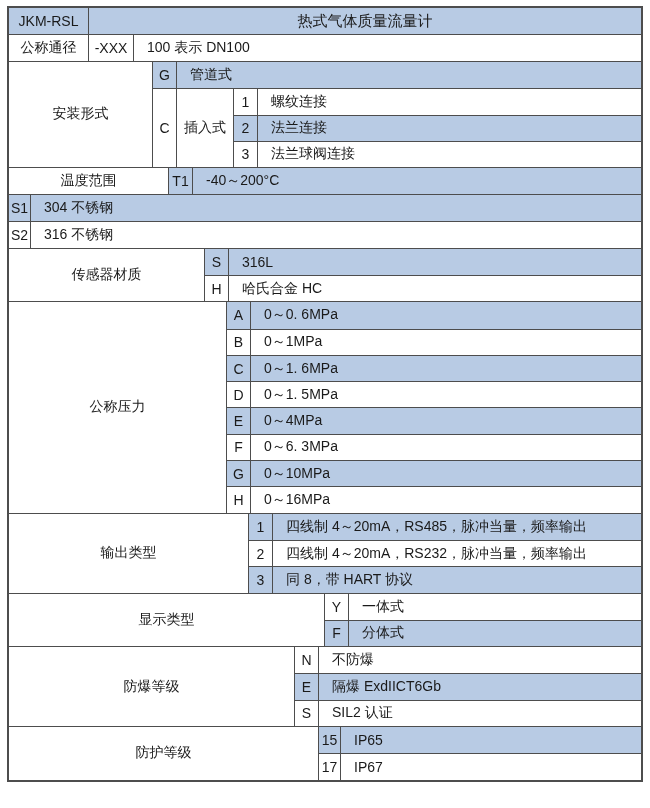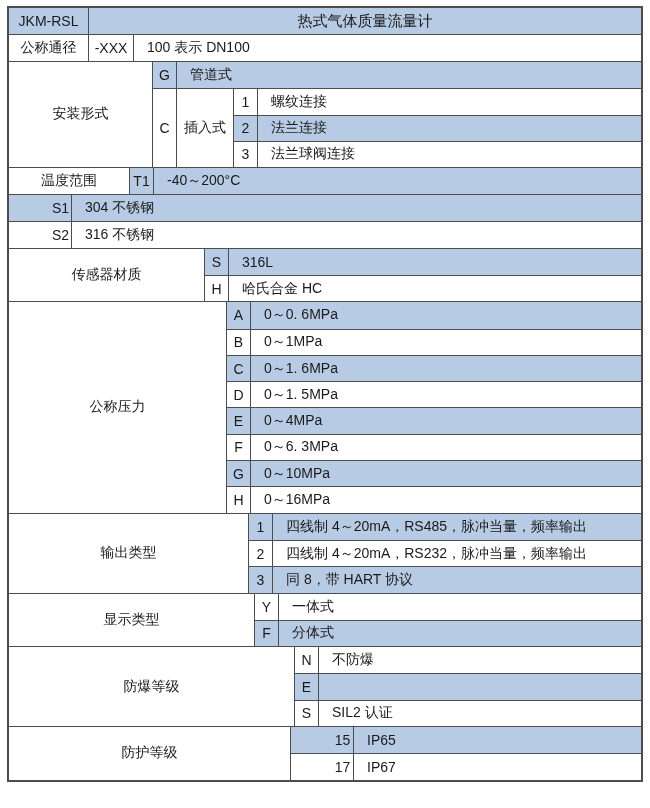--- a/index.html
+++ b/index.html
@@ -22,34 +22,34 @@
     width:636px;
     border:2px solid var(--border);
     background:#ffffff;
   }
   .sec{display:flex; border-top:1px solid var(--border);}
   .sec:first-child{border-top:none;}
   .cell{display:flex; align-items:center; overflow:hidden; white-space:nowrap;}
   .label{justify-content:center; flex:none; border-right:1px solid var(--border); text-align:center;}
   .code{justify-content:center; flex:none; width:24px; border-right:1px solid var(--border);}
   .code.wide{width:45px;}
-  .code.w25{width:22px;margin-left:41px;}
+  .code.w25{width:22px;}
   .sub{justify-content:center; flex:none; width:57px; border-right:1px solid var(--border);text-align:center;}
   .value{flex:1; padding-left:13px;}
   .value.center{justify-content:center; padding-left:0; font-size:15px;text-align:right;}
   .rows{flex:1; display:flex; flex-direction:column; min-width:0;}
   .row{display:flex; height:var(--rh); flex:1 1 var(--rh); min-height:0; border-top:1px solid var(--border);}
   .row:first-child{border-top:none;}
   .row.multi{height:calc(var(--rh) * 3); flex:none;}
   .sec-top{height:var(--rh);}
   .blue{background:var(--blue);}
   
-  .w80{width:80px;} .w124{width:144px;} .w148{width:121px;} .w171{width:171px;}
-  .w196{width:196px;} .w218{width:218px;} .w240{width:240px;} .w263{width:246px;}
-  .w286{width:286px;} .w310{width:282px;}
+  .w80{width:80px;} .w124{width:144px;} .w148{width:160px;} .w171{width:171px;}
+  .w196{width:196px;} .w218{width:218px;} .w240{width:240px;} .w263{width:316px;}
+  .w286{width:286px;} .w310{width:310px;}
 </style>
 </head>
 <body>
 
 <div class="sheet">
 
   <div class="sec sec-top blue">
     <div class="cell label w80">JKM-RSL</div>
     <div class="cell value center">热式气体质量流量计</div>
   </div>
@@ -197,20 +197,21 @@
 
   <div class="sec">
     <div class="cell label w286">防爆等级</div>
     <div class="rows">
       <div class="row">
         <div class="cell code">N</div>
         <div class="cell value">不防爆</div>
       </div>
       <div class="row blue">
         <div class="cell code">E</div>
+        <div class="cell value">隔爆 ExdIICT6Gb</div>
       </div>
       <div class="row">
         <div class="cell code">S</div>
         <div class="cell value">SIL2 认证</div>
       </div>
     </div>
   </div>
 
   <div class="sec">
     <div class="cell label w310">防护等级</div>

